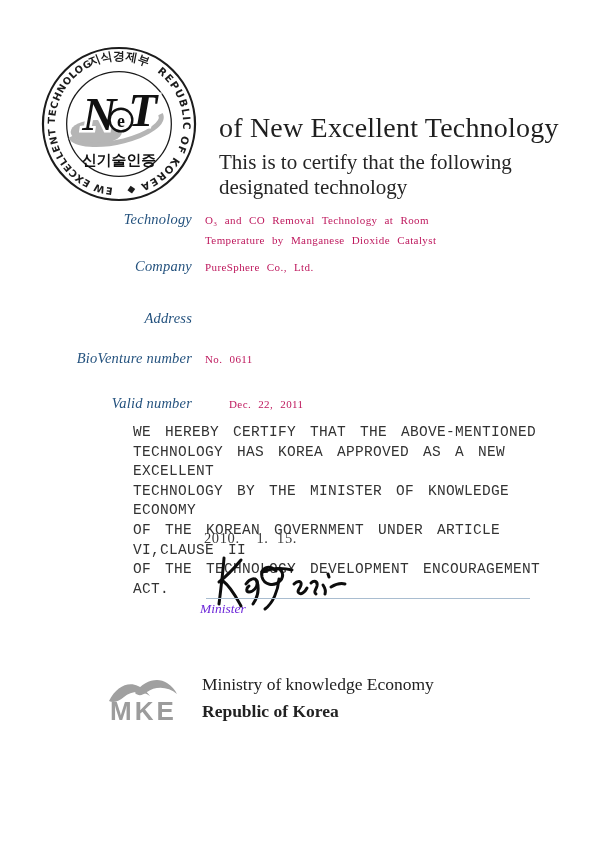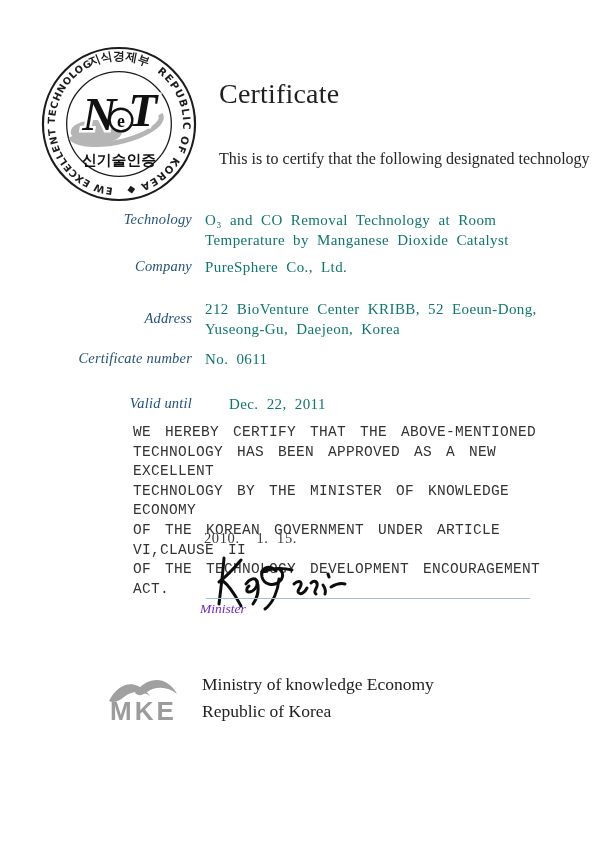--- a/index.html
+++ b/index.html
@@ -6,29 +6,29 @@
   .page{
     position:relative;width:600px;height:861px;background:#ffffff;
     margin:0 auto;overflow:hidden;
     font-family:"Liberation Serif","DejaVu Serif",serif;color:#303030;
   }
   
   .seal{position:absolute;left:40px;top:45px;width:158px;height:158px;}
   
   .title-line1{position:absolute;left:219px;top:78px;font-size:28px;color:#1f1f1f;letter-spacing:0.2px;}
   .title-line2{position:absolute;left:219px;top:112px;font-size:28px;color:#1f1f1f;letter-spacing:0.2px;}
-  .subtitle{position:absolute;left:219px;top:150px;font-size:16px;color:#252525;}
+  .subtitle{position:absolute;left:219px;top:150px;font-size:21px;color:#252525;}
   
   .field-label{
     position:absolute;left:40px;width:152px;text-align:right;
     font-style:italic;font-size:14.5px;color:#24527e;letter-spacing:0.2px;
   }
   .field-value{
     position:absolute;left:205px;width:350px;
-    font-size:15px;line-height:20px;color:#0f766e;
+    font-size:11px;line-height:20px;color:#be185d;
     letter-spacing:0.4px;word-spacing:4px;
   }
   .lab-technology{top:211px;}  .val-technology{top:210px;}
   .lab-company{top:258px;}     .val-company{top:257px;}
   .lab-address{top:310px;}     .val-address{top:299px;}
   .lab-certnum{top:350px;}     .val-certnum{top:349px;}
   .lab-validuntil{top:395px;}  .val-validuntil{top:394px;margin-left:24px;}
   
   .body-par{
     position:absolute;left:133px;top:423px;width:430px;
@@ -40,21 +40,21 @@
     position:absolute;left:204px;top:530px;font-size:14.5px;color:#3a3a3a;
     letter-spacing:0.6px;white-space:pre;
   }
   
   .sig-svg{position:absolute;left:210px;top:554px;width:150px;height:58px;}
   .sig-line{position:absolute;left:206px;top:598px;width:324px;height:1px;background:#a9bdd0;}
   .sig-title{position:absolute;left:200px;top:601px;font-style:italic;font-size:13.5px;color:#6d28d9;}
   
   .mke-svg{position:absolute;left:103px;top:673px;width:92px;height:52px;}
   .org-line1{position:absolute;left:202px;top:674px;font-size:17.5px;color:#222222;}
-  .org-line2{position:absolute;left:202px;top:701px;font-size:17.5px;color:#222222;}
+  .org-line2{position:absolute;left:202px;top:701px;font-size:17.5px;color:#222222;font-weight:bold;}
 </style>
 </head>
 <body>
 
 <div class="page">
 
   <svg class="seal" viewBox="0 0 160 160">
     <defs>
       <path id="arcTop" d="M52.5,21.1 A65,65 0 0 1 107.5,21.1" fill="none"></path>
       <path id="arcRight" d="M107.5,21.1 A65,65 0 0 1 74.3,144.7" fill="none"></path>
@@ -77,47 +77,43 @@
     <path d="M31,93 A47,17 -12 1 0 122,70" fill="none" stroke="#b5b5b5" stroke-width="5"></path>
 
     <text x="60" y="86" text-anchor="middle" font-size="48" font-style="italic" font-weight="bold" font-family="Liberation Serif, DejaVu Serif, serif" fill="#111" stroke="#fff" stroke-width="5" paint-order="stroke">N</text>
     <text x="104" y="82" text-anchor="middle" font-size="48" font-style="italic" font-weight="bold" font-family="Liberation Serif, DejaVu Serif, serif" fill="#111" stroke="#fff" stroke-width="5" paint-order="stroke">T</text>
     <circle cx="82" cy="76" r="11.5" fill="#ffffff" stroke="#111" stroke-width="2.4"></circle>
     <text x="82" y="83" text-anchor="middle" font-size="18" font-weight="bold" font-family="Liberation Serif, DejaVu Serif, serif" fill="#111">e</text>
 
     <text x="80" y="122" text-anchor="middle" font-size="15" font-weight="bold" font-family="DejaVu Sans, sans-serif" fill="#111">신기술인증</text>
   </svg>
 
-  <div class="title-line1">Certificate</div>
+  <div class="title-line2">of New Excellent Technology</div>
   <div class="subtitle">This is to certify that the following designated technology</div>
 
   <div class="field-label lab-technology">Technology</div>
   <div class="field-value val-technology">
     <div>O₃ and CO Removal Technology at Room</div>
     <div>Temperature by Manganese Dioxide Catalyst</div>
   </div>
 
   <div class="field-label lab-company">Company</div>
   <div class="field-value val-company">PureSphere Co., Ltd.</div>
 
   <div class="field-label lab-address">Address</div>
-  <div class="field-value val-address">
-    <div>212 BioVenture Center KRIBB, 52 Eoeun-Dong,</div>
-    <div>Yuseong-Gu, Daejeon, Korea</div>
-  </div>
 
-  <div class="field-label lab-certnum">Certificate number</div>
+  <div class="field-label lab-certnum">BioVenture number</div>
   <div class="field-value val-certnum">No. 0611</div>
 
-  <div class="field-label lab-validuntil">Valid until</div>
+  <div class="field-label lab-validuntil">Valid number</div>
   <div class="field-value val-validuntil">Dec. 22, 2011</div>
 
   <div class="body-par">
     <div>WE HEREBY CERTIFY THAT THE ABOVE-MENTIONED</div>
-    <div>TECHNOLOGY HAS BEEN APPROVED AS A NEW EXCELLENT</div>
+    <div>TECHNOLOGY HAS KOREA APPROVED AS A NEW EXCELLENT</div>
     <div>TECHNOLOGY BY THE MINISTER OF KNOWLEDGE ECONOMY</div>
     <div>OF THE KOREAN GOVERNMENT UNDER ARTICLE VI,CLAUSE II</div>
     <div>OF THE TECHNOLOGY DEVELOPMENT ENCOURAGEMENT ACT.</div>
   </div>
 
   <div class="issue-date">2010.    1.  15.</div>
 
   <svg class="sig-svg" viewBox="0 0 150 58">
     <g fill="none" stroke="#0d0d0d" stroke-width="3" stroke-linecap="round">
       <path d="M14,4 C13,18 11,34 9,50"></path>

